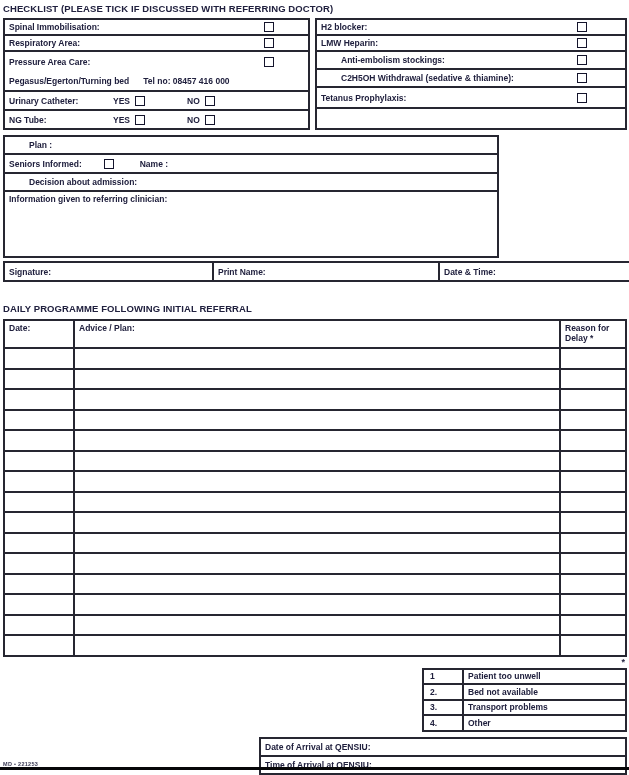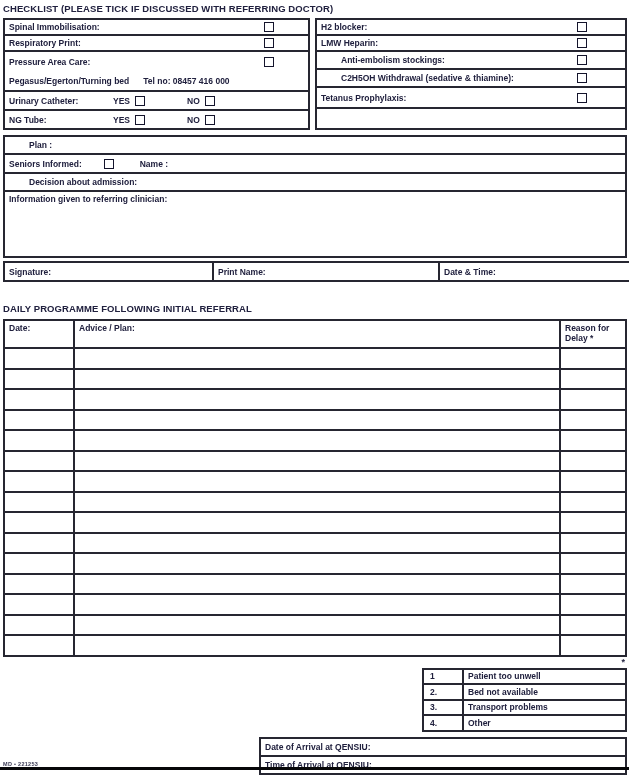--- a/index.html
+++ b/index.html
@@ -29,21 +29,21 @@
   .h17 td, td.h17 { height:17px; }
   .h19 td, td.h19 { height:19px; }
   td.dbl { height:38px; padding:0; }
   .dline { display:flex; align-items:center; height:19px; padding:0 4px; }
   .tel { margin-left:14px; }
   .yn-label { width:104px; flex:none; }
   .grp { display:flex; align-items:flex-start; gap:5px; }
   .grp-no { margin-left:42px; }
 
   
-  .plan-tbl { width:624px; margin-top:5px; }
+  .plan-tbl { width:496px; margin-top:5px; }
   td.info-box { height:62px; vertical-align:top; padding-top:2px;margin-top:48px; }
   .seniors-cb { margin-left:22px; }
   .seniors-name { margin-left:26px; }
 
   
   .sig-tbl { width:624px; margin-top:3px; }
   .sig-tbl td { height:17px; }
   .sig-c1 { width:199px; } .sig-c2 { width:216px; } .sig-c3 { width:197px; }
 
   
@@ -82,21 +82,21 @@
           <td class="h14">
               <div class="cf">
             <span>Spinal Immobilisation:</span>
             <span class="cb push mr30"></span>
           </div>
             </td>
         </tr>
         <tr>
           <td class="h14">
               <div class="cf">
-            <span>Respiratory Print:</span>
+            <span>Respiratory Area:</span>
             <span class="cb push mr30"></span>
           </div>
             </td>
         </tr>
         <tr>
           <td class="dbl">
             <div class="dline">
               <span>Pressure Area Care:</span>
               <span class="cb push mr30"></span>
             </div>

